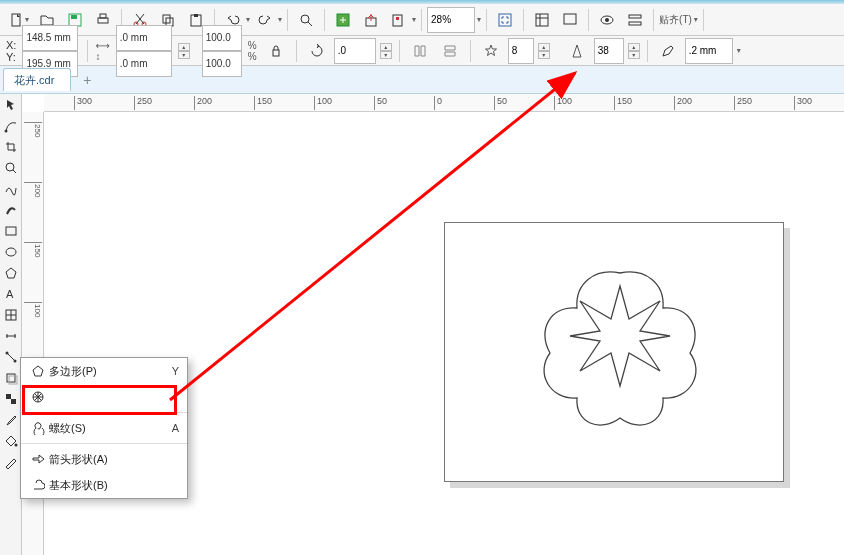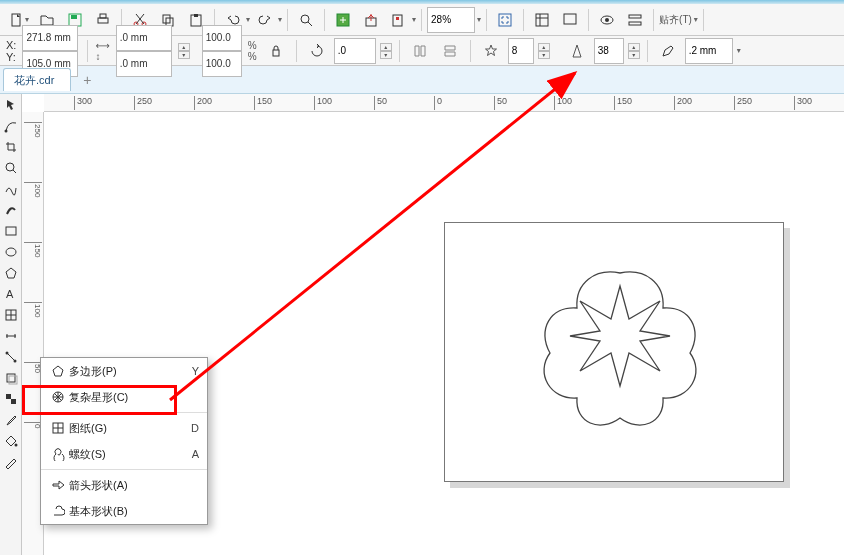--- a/index.html
+++ b/index.html
@@ -40,21 +40,21 @@
 .ruler-h .ruler-tick { top: 2px; border-left: 1px solid #888; height: 14px; padding-left: 2px; text-align: right; }
 .ruler-v .ruler-tick { left: 2px; border-top: 1px solid #888; width: 18px; padding-top: 1px; writing-mode: vertical-rl; text-orientation: mixed; font-size: 8px; }
 .canvas-inner { position: absolute; top: 18px; left: 22px; right: 0; bottom: 0; background: #fff; }
 .page { position: absolute; left: 400px; top: 110px; width: 340px; height: 260px; border: 1px solid #777; background: #fff; box-shadow: 6px 6px 0 #d7d7d7; }
 
 
 .flower-path { position: absolute; left: 90px; top: 35px; }
 .star-path { position: absolute; left: 120px; top: 58px; }
 
 
-.context-menu { position: absolute; left: 20px; top: 357px; width: 168px; background: #fff; border: 1px solid #999; box-shadow: 4px 4px 8px rgba(0,0,0,.25); z-index: 10; margin-left: 20px; }
+.context-menu { position: absolute; left: 20px; top: 357px; width: 168px; background: #fff; border: 1px solid #999; box-shadow: 4px 4px 8px rgba(0,0,0,.25); z-index: 10; }
 .cm-item { display: flex; align-items: center; height: 26px; padding: 0 8px 0 6px; }
 .cm-ico { width: 22px; display: flex; align-items: center; justify-content: center; color: #444; }
 .cm-ico svg { width: 14px; height: 14px; }
 .cm-txt { flex: 1; color: #222; }
 .cm-key { color: #444; font-size: 11px; }
 .cm-sep { height: 1px; background: #ddd; margin: 2px 0; }
 
 
 .red-box { position: absolute; left: 22px; top: 385px; width: 155px; height: 30px; border: 3px solid #ff0000; z-index: 20; pointer-events: none; }
 .red-arrow { position: absolute; z-index: 15; pointer-events: none; }
@@ -195,22 +195,22 @@
   <span class="arr">▾</span>
   <div class="sep"></div>
 </div>
 
 <div class="toolbar-props">
   <div class="xy">
     <span><span>X:</span></span>
     <span><span>Y:</span></span>
   </div>
   <div class="xy">
-    <div class="numbox">271.8 mm</div>
-    <div class="numbox">105.0 mm</div>
+    <div class="numbox">148.5 mm</div>
+    <div class="numbox">195.9 mm</div>
   </div>
   <div class="sep"></div>
   <div class="xy">
     <span class="lbl-sm">⟷</span>
     <span class="lbl-sm">↕</span>
   </div>
   <div class="xy">
     <div class="numbox">.0 mm</div>
     <div class="numbox">.0 mm</div>
   </div>
@@ -450,34 +450,23 @@
     <span class="cm-txt">多边形(P)</span>
     <span class="cm-key">Y</span>
   </div>
   <div class="cm-item">
     <span class="cm-ico">
         <svg viewBox="0 0 14 14">
           <circle cx="7" cy="7" r="5" fill="none" stroke="#333"></circle>
           <path d="M7 2 v10 M2 7 h10 M3.5 3.5 l7 7 M10.5 3.5 l-7 7" stroke="#333"></path>
         </svg>
       </span>
-    <span class="cm-txt">复杂星形(C)</span>
     <span class="cm-key"></span>
   </div>
   <div class="cm-sep"></div>
-  <div class="cm-item">
-    <span class="cm-ico">
-        <svg viewBox="0 0 14 14">
-          <rect x="2" y="2" width="10" height="10" fill="none" stroke="#333"></rect>
-          <path d="M2 7 h10 M7 2 v10" stroke="#333"></path>
-        </svg>
-      </span>
-    <span class="cm-txt">图纸(G)</span>
-    <span class="cm-key">D</span>
-  </div>
   <div class="cm-item">
     <span class="cm-ico">
         <svg viewBox="0 0 14 14">
           <path d="M7 7 a1 1 0 1 0 2 0 a3 3 0 1 0 -4 0 a5 5 0 1 0 6 0" fill="none" stroke="#333"></path>
         </svg>
       </span>
     <span class="cm-txt">螺纹(S)</span>
     <span class="cm-key">A</span>
   </div>
   <div class="cm-sep"></div>

